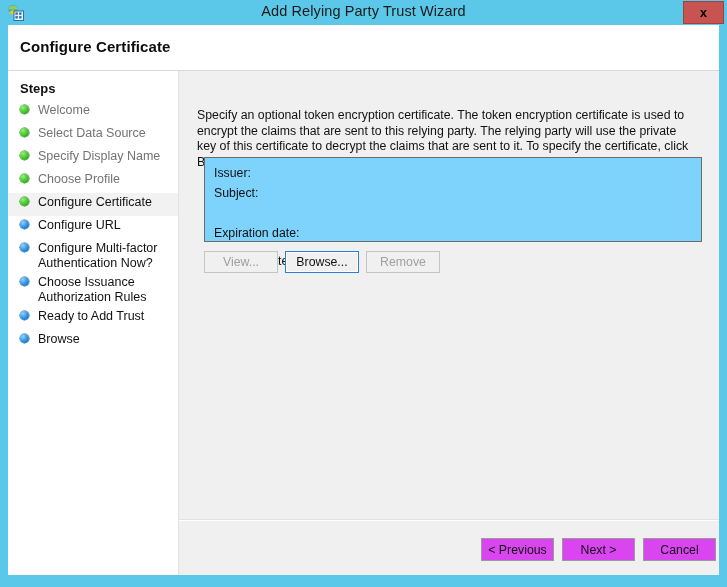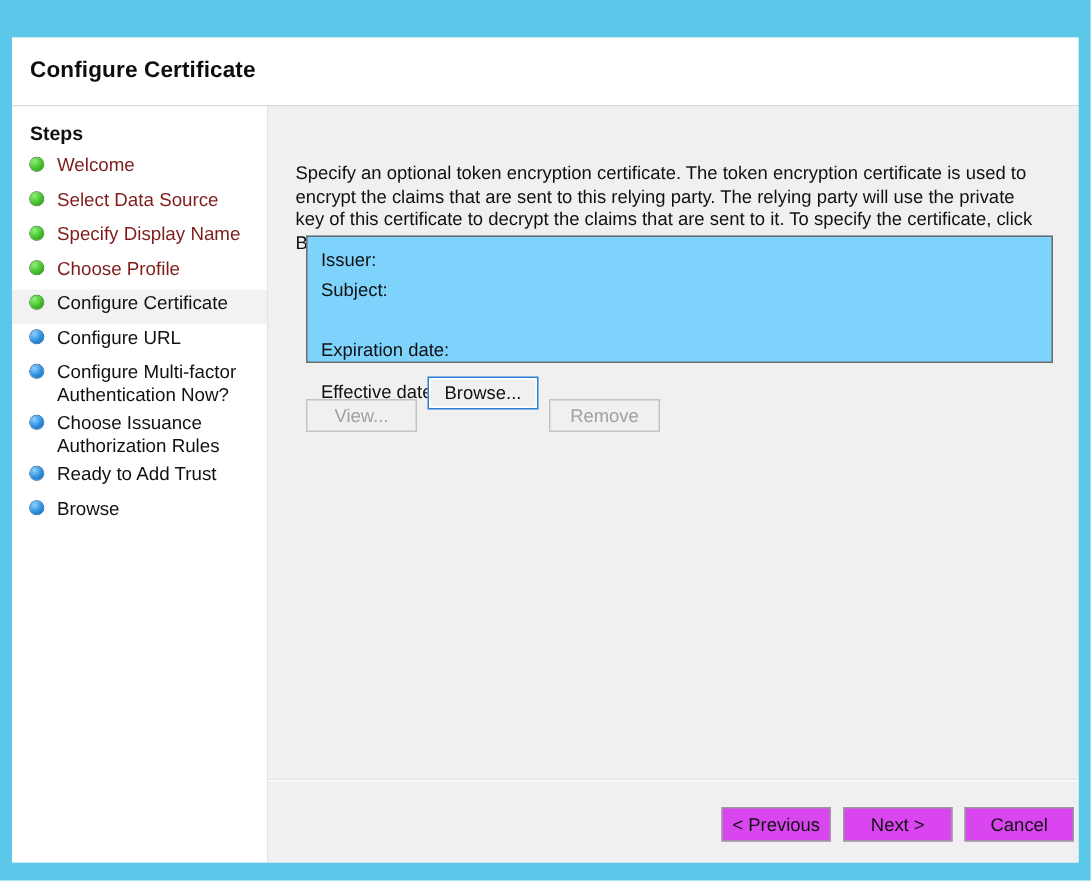--- a/index.html
+++ b/index.html
@@ -132,21 +132,21 @@
     box-sizing: border-box;
     font-size: 12.5px;
     line-height: 15px;
     color: #111111;
     cursor: pointer;
   }
   .step.current {
     background: #f2f2f2;
   }
   .step.done .step-label {
-    color: #7f1d1d;
+    color: #737373;
   }
   .step .bullet {
     position: absolute;
     left: 12px;
     top: 4px;
     width: 9px; height: 9px;
     border-radius: 50%;
   }
   .bullet.green {
     background: radial-gradient(circle at 32% 28%, #8ff07a 0%, #45c22b 55%, #1f8a12 100%);
@@ -217,21 +217,20 @@
     display: flex;
     align-items: center;
     justify-content: center;
     cursor: pointer;
     padding: 0;
   }
   .btn.disabled {
     color: #a0a0a0;
     border-color: #c4c4c4;
     cursor: default;
-    margin-top: 15px;
   }
   .btn.focus {
     border: 1px solid #2a7fd4;
     box-shadow: inset 0 0 0 1px #ffffff;
   }
   .btn-view   { left: 0px;   width: 74px; }
   .btn-browse { left: 81px;  width: 74px; }
   .btn-remove { left: 162px; width: 74px; }
 
   
@@ -269,20 +268,36 @@
   }
   .nav-prev   { left: 302px; }
   .nav-next   { left: 383px; }
   .nav-cancel { left: 464px; }
 </style>
 </head>
 <body>
 
 <div class="window">
 
+  <div class="titlebar">
+    <span class="titlebar-icon">
+      <svg width="18" height="18" viewBox="0 0 18 18">
+        <circle cx="6" cy="5.5" r="4.6" fill="#3f9fd8"></circle>
+        <path d="M1.5 5.5 A4.6 4.6 0 0 1 10.6 5.5 Z" fill="#8fd14f"></path>
+        <path d="M2.2 8.3 A4.6 4.6 0 0 0 9.2 9.4 L6 5.5 Z" fill="#f0c419"></path>
+        <rect x="7" y="7" width="9.5" height="9.5" fill="#e9f2f8" stroke="#2f6f9f" stroke-width="1"></rect>
+        <rect x="8.4" y="8.4" width="2.4" height="2.4" fill="#2f6f9f"></rect>
+        <rect x="12.1" y="8.4" width="2.4" height="2.4" fill="#2f6f9f"></rect>
+        <rect x="8.4" y="12.1" width="2.4" height="2.4" fill="#2f6f9f"></rect>
+        <rect x="12.1" y="12.1" width="2.4" height="2.4" fill="#2f6f9f"></rect>
+      </svg>
+    </span>
+    <div class="title-text">Add Relying Party Trust Wizard</div>
+    <button class="close-btn">x</button>
+  </div>
 
   <div class="client">
 
     <div class="header-band">
       <div class="header-title">Configure Certificate</div>
     </div>
     <div class="header-rule"></div>
 
     <div class="sidebar">
       <div class="steps-heading">Steps</div>

